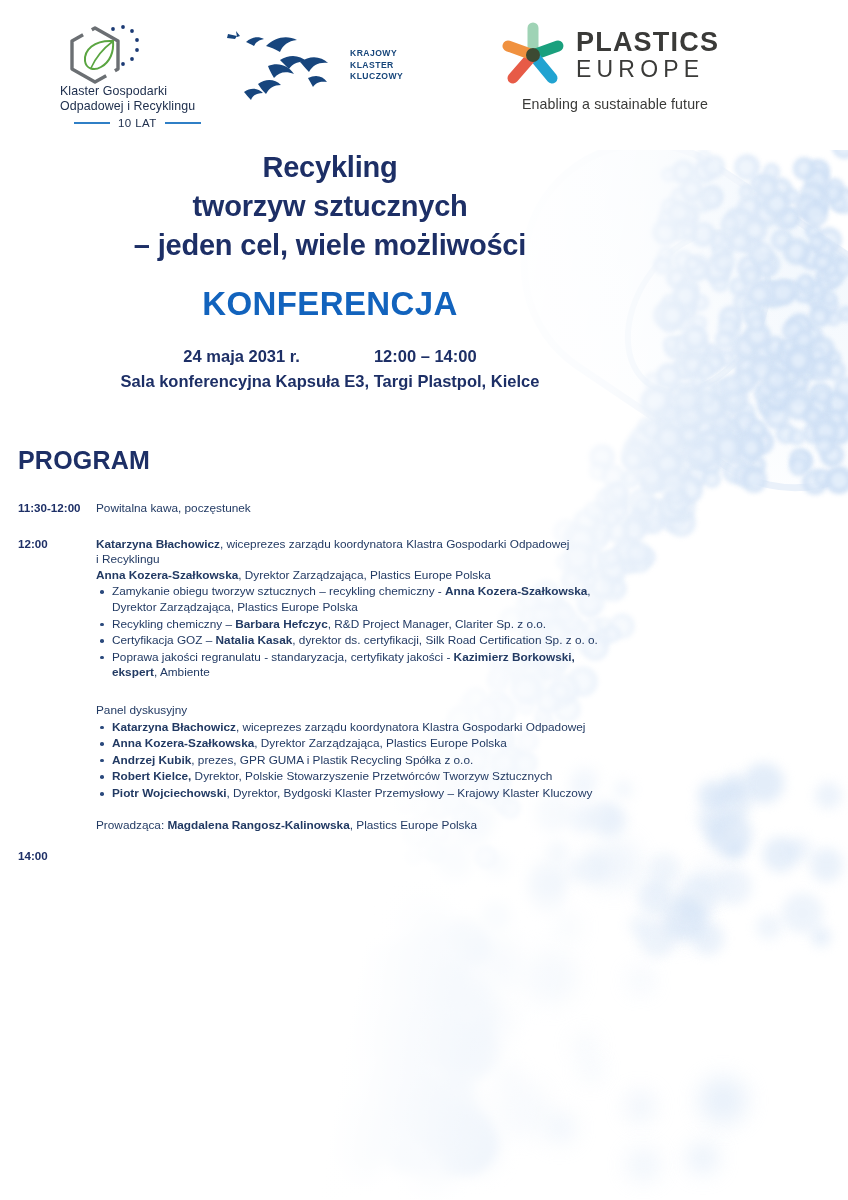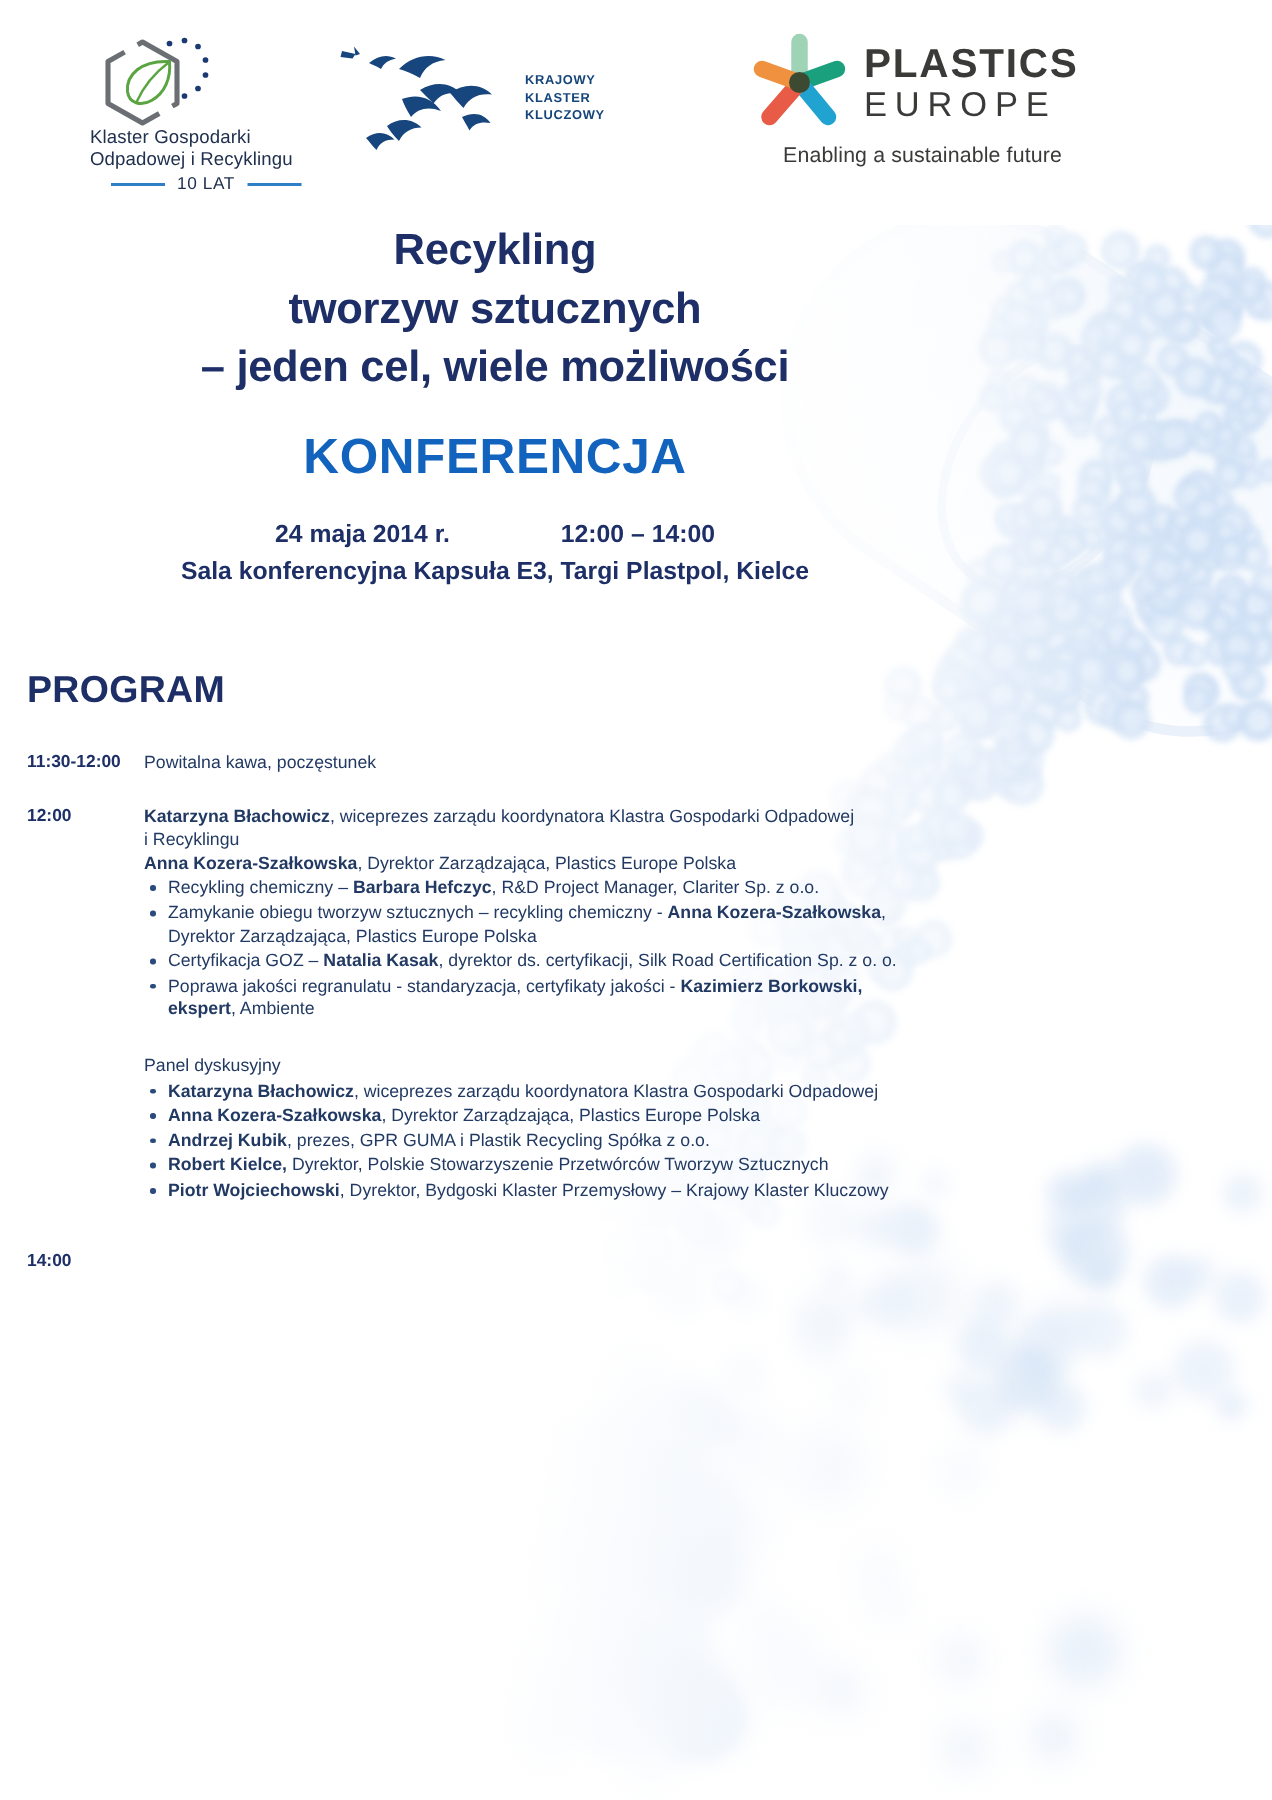--- a/index.html
+++ b/index.html
@@ -1058,21 +1058,21 @@
       <div id="pe-tagline">Enabling a sustainable future</div>
     </div>
   </div>
 
   <div id="title-block">
     <div class="title-line">Recykling</div>
     <div class="title-line">tworzyw sztucznych</div>
     <div class="title-line">– jeden cel, wiele możliwości</div>
     <div id="konferencja">KONFERENCJA</div>
     <div id="when-row">
-      <span>24 maja 2014 r.</span>
+      <span>24 maja 2031 r.</span>
       <span>12:00 – 14:00</span>
     </div>
     <div id="where-line">Sala konferencyjna Kapsuła E3, Targi Plastpol, Kielce</div>
   </div>
 
   <div id="program">
     <div id="program-heading">PROGRAM</div>
 
     <div class="prog-row" id="row-coffee">
       <div class="prog-time">11:30-12:00</div>
@@ -1090,25 +1090,25 @@
           <span class="b">Katarzyna Błachowicz</span><span>, wiceprezes zarządu koordynatora Klastra Gospodarki Odpadowej</span>
         </div>
         <div class="prog-line"> i Recyklingu</div>
 
         <div class="prog-line">
           <span class="b">Anna Kozera-Szałkowska</span><span>, Dyrektor Zarządzająca, Plastics Europe Polska</span>
         </div>
 
         <ul class="bullets">
           <li>
-            <span>Recykling chemiczny – </span><span class="b">Barbara Hefczyc</span><span>, R&amp;D Project Manager, Clariter Sp. z o.o.</span>
+            <span>Zamykanie obiegu tworzyw sztucznych – recykling chemiczny - </span><span class="b">Anna Kozera-Szałkowska</span><span>,</span>
+            <div>Dyrektor Zarządzająca, Plastics Europe Polska</div>
           </li>
           <li>
-            <span>Zamykanie obiegu tworzyw sztucznych – recykling chemiczny - </span><span class="b">Anna Kozera-Szałkowska</span><span>,</span>
-            <div>Dyrektor Zarządzająca, Plastics Europe Polska</div>
+            <span>Recykling chemiczny – </span><span class="b">Barbara Hefczyc</span><span>, R&amp;D Project Manager, Clariter Sp. z o.o.</span>
           </li>
           <li>
             <span>Certyfikacja GOZ – </span><span class="b">Natalia Kasak</span><span>, dyrektor ds. certyfikacji, Silk Road Certification Sp. z o. o.</span>
           </li>
           <li>
             <span>Poprawa jakości regranulatu - standaryzacja, certyfikaty jakości - </span><span class="b">Kazimierz Borkowski,</span>
             <div><span class="b">ekspert</span><span>, Ambiente</span></div>
           </li>
         </ul>
 
@@ -1128,20 +1128,23 @@
           <li>
             <span class="b">Robert Kielce,</span><span> Dyrektor, Polskie Stowarzyszenie Przetwórców Tworzyw Sztucznych</span>
           </li>
           <li>
             <span class="b">Piotr Wojciechowski</span><span>, Dyrektor, Bydgoski Klaster Przemysłowy – Krajowy Klaster Kluczowy</span>
           </li>
         </ul>
 
         <div class="gap-md"></div>
 
+        <div class="prog-line">
+          <span>Prowadząca: </span><span class="b">Magdalena Rangosz-Kalinowska</span><span>, Plastics Europe Polska</span>
+        </div>
       </div>
     </div>
 
     <div class="prog-row" id="closing-wrap">
       <div class="prog-time">14:00</div>
       <div class="prog-body">
         <div class="gap-sm"></div>
       </div>
     </div>
   </div>

